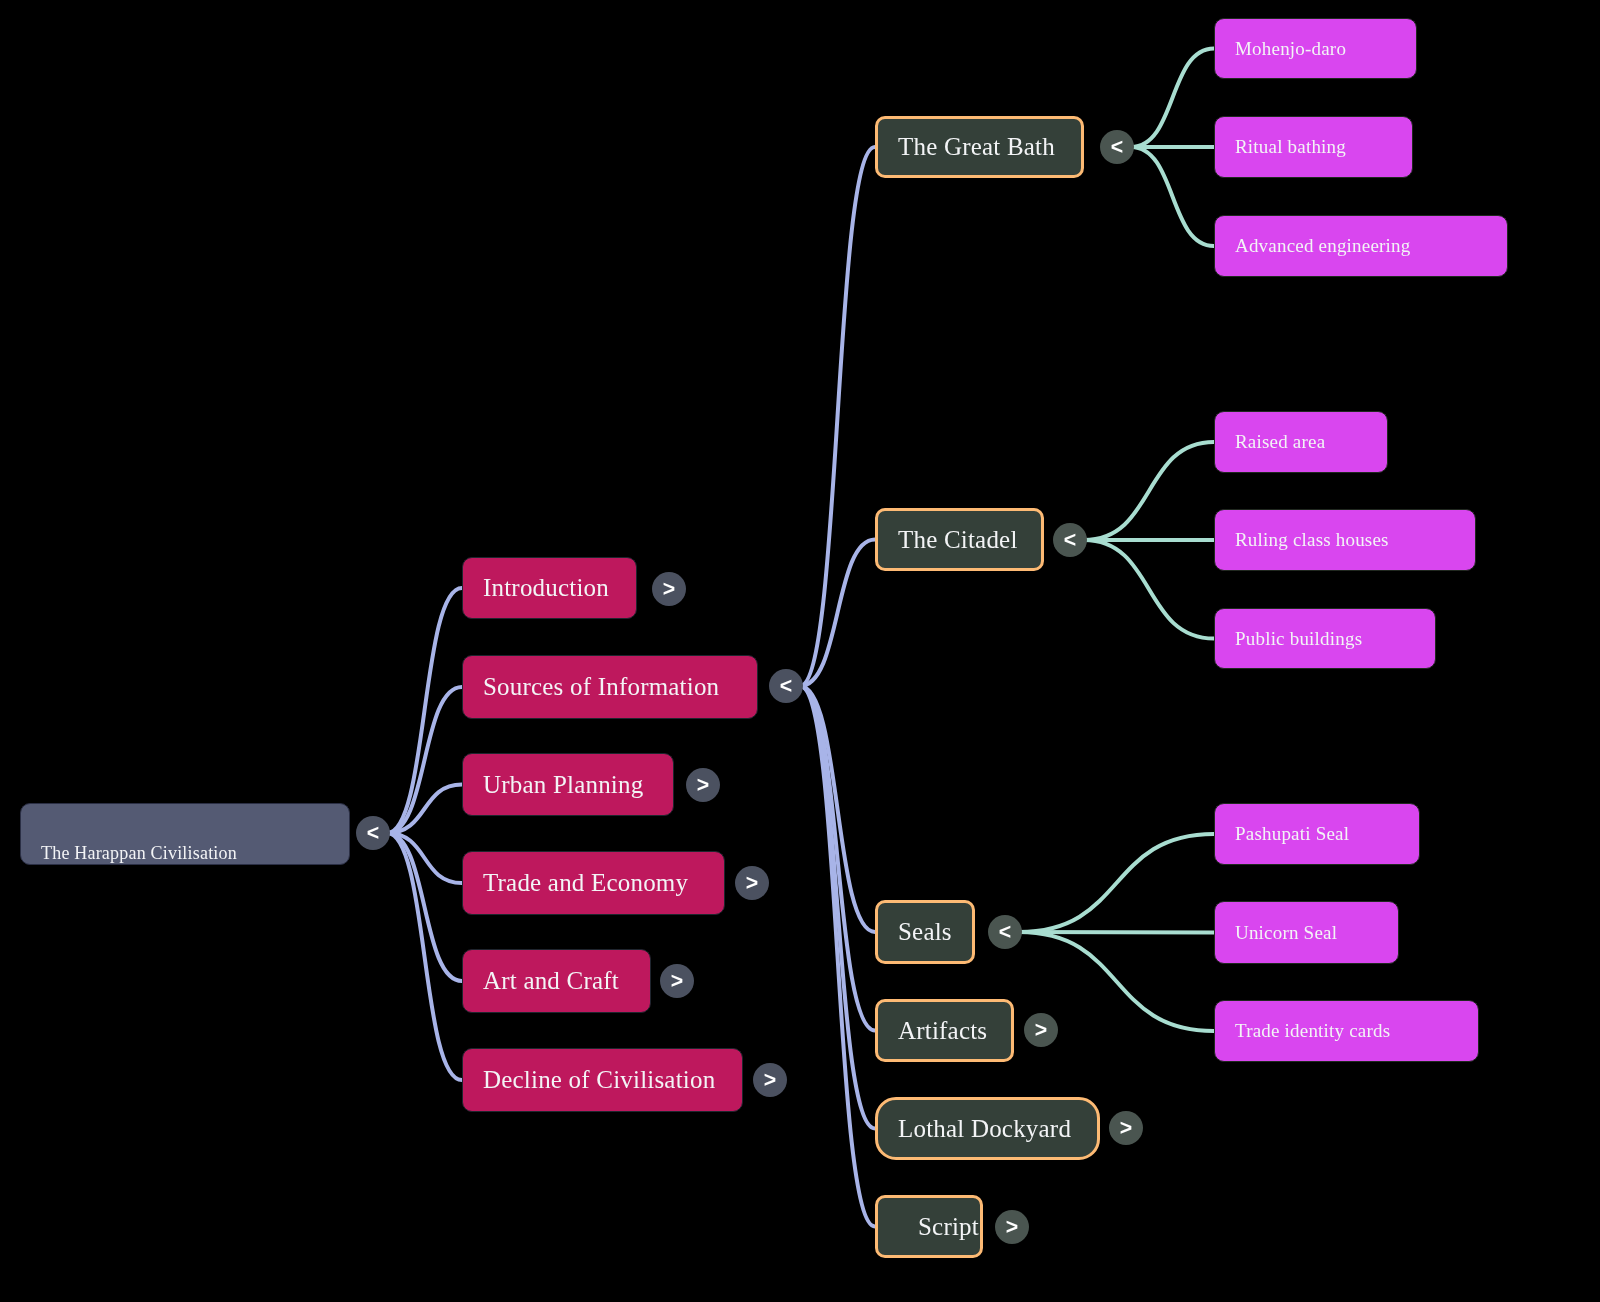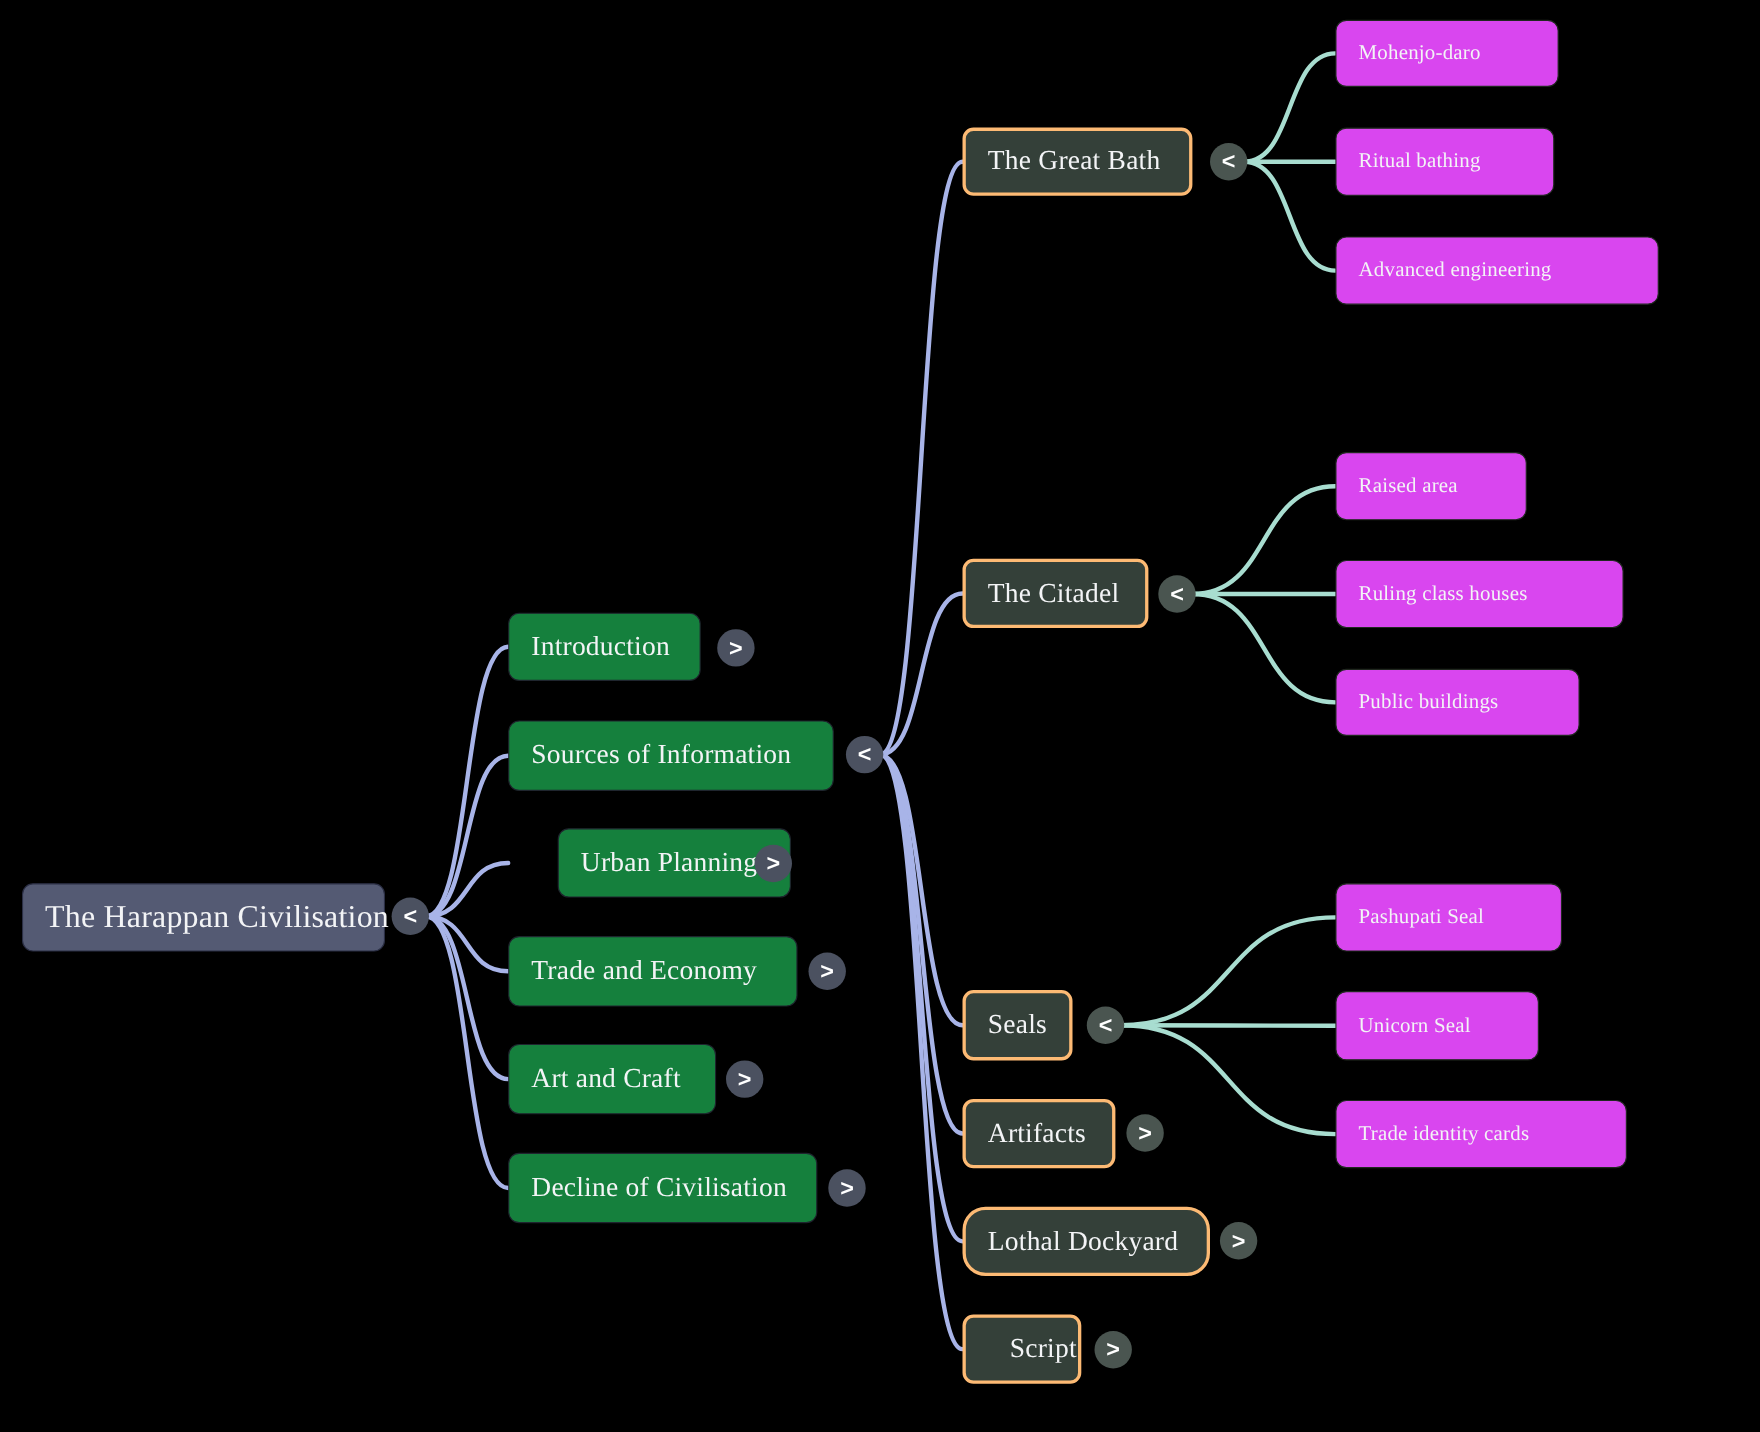--- a/index.html
+++ b/index.html
@@ -4,22 +4,22 @@
 <style>
   html,body{margin:0;padding:0;background:#000;}
   body{width:1600px;height:1302px;overflow:hidden;
        font-family:"Liberation Serif","DejaVu Serif",serif;}
   #canvas{position:relative;width:1600px;height:1302px;background:#000;}
   svg#edges{position:absolute;left:0;top:0;width:1600px;height:1302px;
             pointer-events:none;}
   .node{position:absolute;box-sizing:border-box;display:flex;align-items:center;
         border-radius:10px;color:#f3f4f6;white-space:nowrap;
         padding:0 20px;letter-spacing:.2px;}
-  .node-root{background:#545a73;border:1px solid #2b2f45;font-size:29px;}
-  .node-l1{background:#15803d;border:1px solid #1f252e;font-size:25px;}
+  .node-root{background:#545a73;border:1px solid #2b2f45;font-size:18px;align-items:flex-end;}
+  .node-l1{background:#be185d;border:1px solid #1f252e;font-size:25px;}
   .node-l2{background:#344039;border:3px solid #fdba74;font-size:25px;}
   .node-leaf{background:#d946ef;border:1px solid #20281f;font-size:19px;}
   .toggle{position:absolute;border-radius:50%;background:#4b5360;
           display:flex;align-items:center;justify-content:center;
           color:#ffffff;font-family:"Liberation Sans",sans-serif;
           font-weight:bold;cursor:pointer;user-select:none;}
   .toggle.green{background:#4a5550;}
   .toggle.blue{background:#4b5160;}
 </style>
 </head>
@@ -60,21 +60,21 @@
     </div>
     <div class="toggle blue" style="left: 652px; top: 572px; width: 34px; height: 34px; font-size: 21.25px;">
       <span>&gt;</span>
     </div>
     <div class="node node-l1" style="left: 462px; top: 655px; width: 296px; height: 64px;">
       <span>Sources of Information</span>
     </div>
     <div class="toggle blue" style="left: 769px; top: 669px; width: 34px; height: 34px; font-size: 21.25px;">
       <span>&lt;</span>
     </div>
-    <div class="node node-l1" style="left: 462px; top: 753px; width: 212px; height: 63px; margin-left: 45px;">
+    <div class="node node-l1" style="left: 462px; top: 753px; width: 212px; height: 63px;">
       <span>Urban Planning</span>
     </div>
     <div class="toggle blue" style="left: 686px; top: 768px; width: 34px; height: 34px; font-size: 21.25px;">
       <span>&gt;</span>
     </div>
     <div class="node node-l1" style="left: 462px; top: 851px; width: 263px; height: 64px;">
       <span>Trade and Economy</span>
     </div>
     <div class="toggle blue" style="left: 735px; top: 866px; width: 34px; height: 34px; font-size: 21.25px;">
       <span>&gt;</span>

